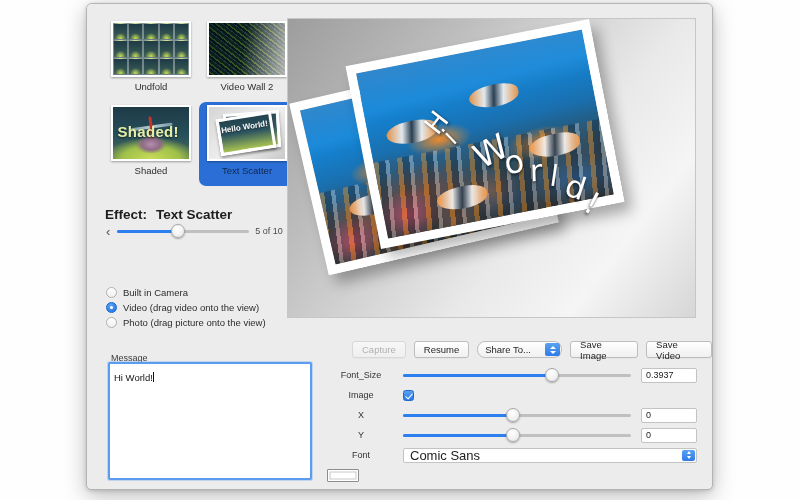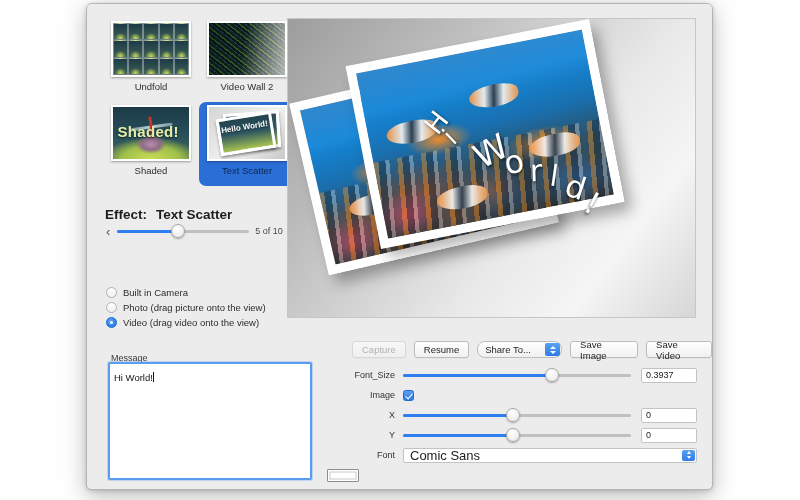--- a/index.html
+++ b/index.html
@@ -260,21 +260,21 @@
     align-items:center; justify-content:center; gap:2px;
   }
   .popup .arrows b { display:block; width:0; height:0; border-left:3px solid transparent; border-right:3px solid transparent; }
   .popup .arrows b.up { border-bottom:3.5px solid #fff; }
   .popup .arrows b.dn { border-top:3.5px solid #fff; }
 
   
   .params { position:absolute; left:240px; top:363px; width:370px; }
   .prow { display:flex; align-items:center; height:16px; margin-bottom:4px; }
   .prow .plabel {
-    width:68px; text-align:right; padding-right:8px;
+    width:68px; text-align:center; padding-right:8px;
     font-size:9px; color:#333; flex:none;
   }
   .prow .pslider { position:relative; flex:1; height:14px; display:flex; align-items:center; }
   .prow .pvalue {
     width:56px; height:15px; margin-left:10px; flex:none;
     background:#fff; border:1px solid #c3c3c3; border-radius:2px;
     font-size:9px; color:#222; display:flex; align-items:center; padding-left:4px;
     box-sizing:border-box;
   }
   .checkbox {
@@ -390,26 +390,26 @@
         <span class="count">5 of 10</span>
         <span class="chev">›</span>
       </div>
 
       <div class="radios">
         <div class="radio-row">
           <span class="radio"></span>
           <span class="radio-label">Built in Camera</span>
         </div>
         <div class="radio-row">
+          <span class="radio on"></span>
+          <span class="radio-label">Video (drag video onto the view)</span>
+        </div>
+        <div class="radio-row">
           <span class="radio"></span>
           <span class="radio-label">Photo (drag picture onto the view)</span>
-        </div>
-        <div class="radio-row">
-          <span class="radio on"></span>
-          <span class="radio-label">Video (drag video onto the view)</span>
         </div>
       </div>
 
       <div class="msg-label">Message</div>
       <div class="msg-box">
         <span class="msg-text">Hi World!</span><span class="caret"></span>
       </div>
 
       <div class="preview">
 

